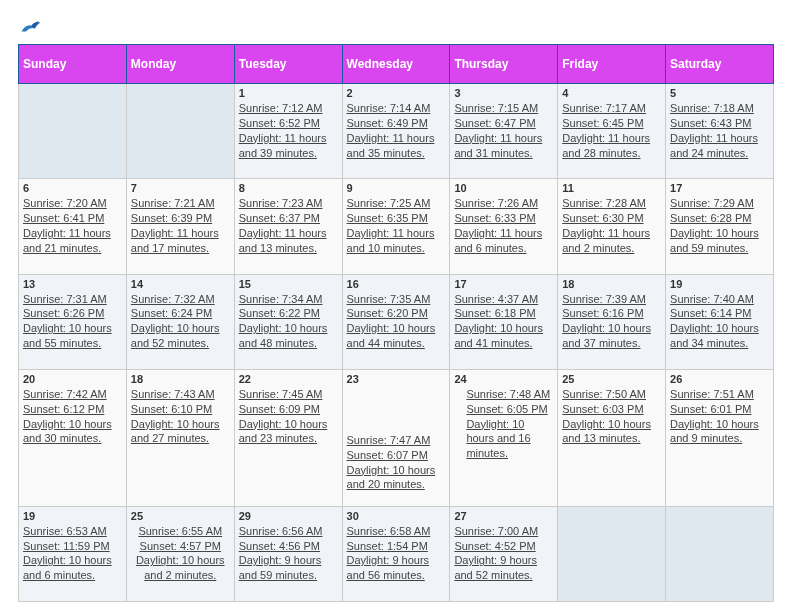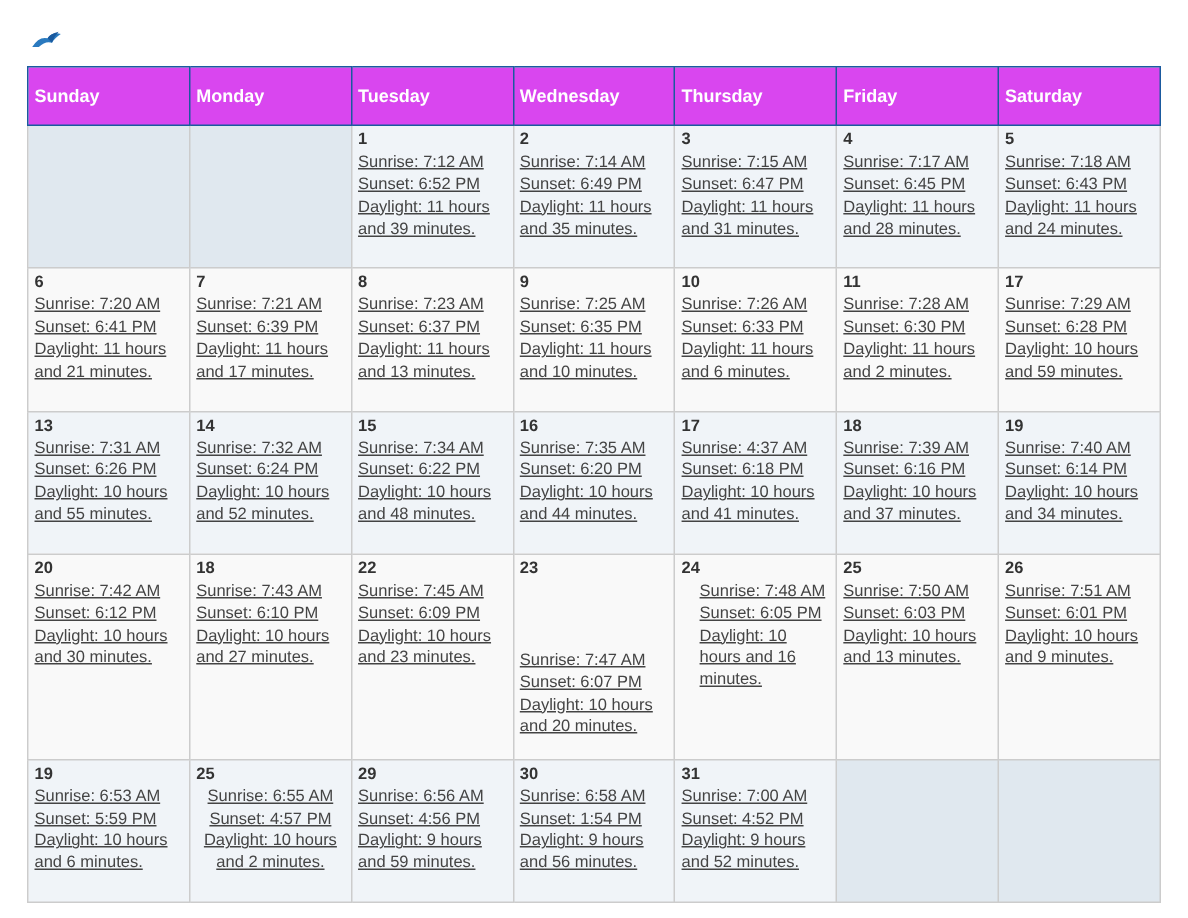--- a/index.html
+++ b/index.html
@@ -299,21 +299,21 @@
             <span class="day-number">26</span>
             <div class="day-info" style="white-space: pre-line;">Sunrise: 7:51 AM
 Sunset: 6:01 PM
 Daylight: 10 hours and 9 minutes.</div>
           </td>
         </tr>
         <tr class="row-odd">
           <td>
             <span class="day-number">19</span>
             <div class="day-info" style="white-space: pre-line;">Sunrise: 6:53 AM
-Sunset: 5:59 PM
+Sunset: 11:59 PM
 Daylight: 10 hours and 6 minutes.</div>
           </td>
           <td>
             <span class="day-number">25</span>
             <div class="day-info" style="white-space: pre-line; text-align: center;">Sunrise: 6:55 AM
 Sunset: 4:57 PM
 Daylight: 10 hours and 2 minutes.</div>
           </td>
           <td>
             <span class="day-number">29</span>
@@ -321,21 +321,21 @@
 Sunset: 4:56 PM
 Daylight: 9 hours and 59 minutes.</div>
           </td>
           <td>
             <span class="day-number">30</span>
             <div class="day-info" style="white-space: pre-line;">Sunrise: 6:58 AM
 Sunset: 1:54 PM
 Daylight: 9 hours and 56 minutes.</div>
           </td>
           <td>
-            <span class="day-number">31</span>
+            <span class="day-number">27</span>
             <div class="day-info" style="white-space: pre-line;">Sunrise: 7:00 AM
 Sunset: 4:52 PM
 Daylight: 9 hours and 52 minutes.</div>
           </td>
           <td class="empty"></td>
           <td class="empty"></td>
         </tr>
       </tbody>
   </table>
 </div>

